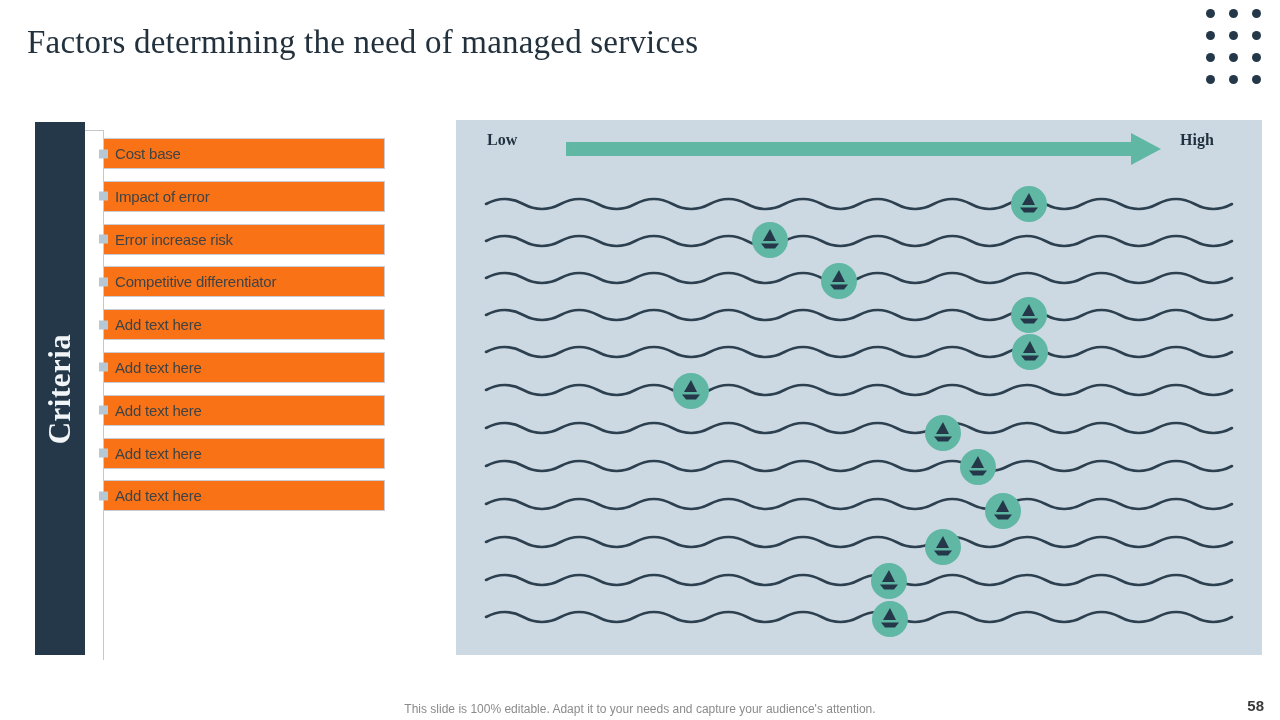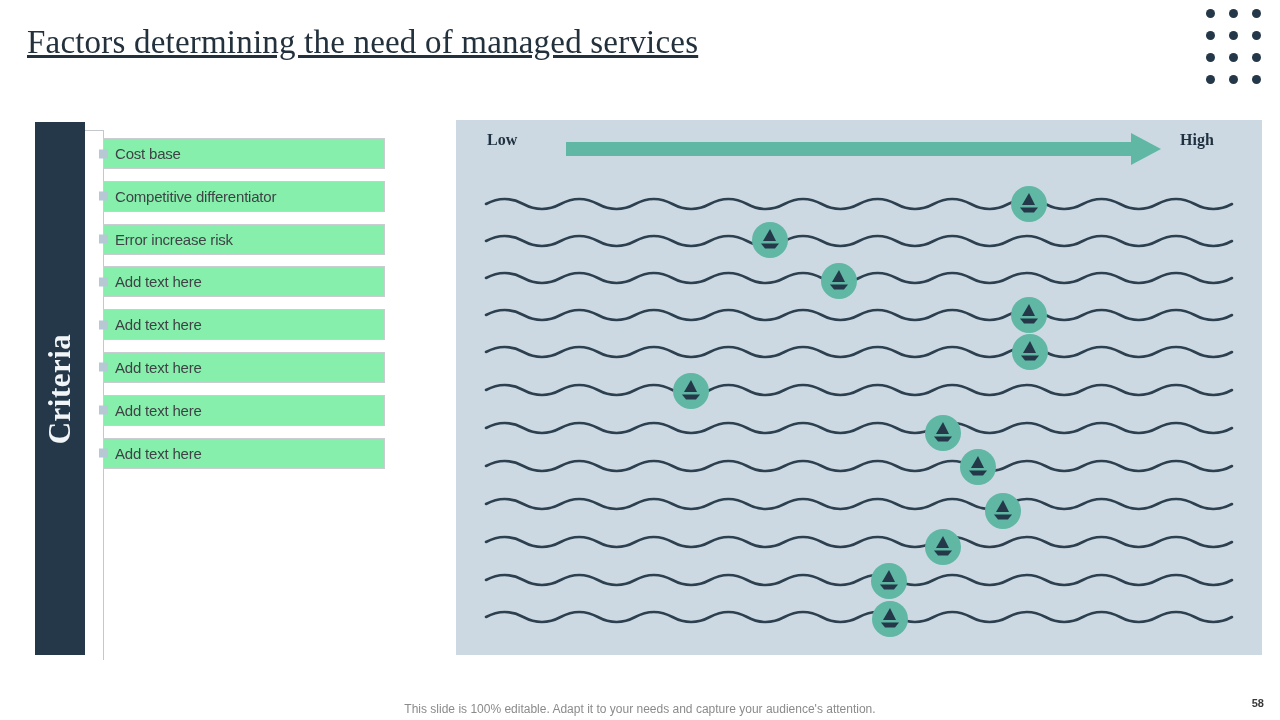--- a/index.html
+++ b/index.html
@@ -13,21 +13,20 @@
 
   
   .slide-title {
     position: absolute;
     left: 27px; top: 24px;
     font-family: "Liberation Serif", serif;
     font-size: 33px;
     font-weight: 500;
     color: #23313d;
     letter-spacing: 0.2px;
-    text-decoration: underline;
   }
 
   
   .dots-grid {
     position: absolute;
     left: 1206px; top: 9px;
     display: grid;
     grid-template-columns: repeat(3, 9px);
     grid-auto-rows: 9px;
     column-gap: 14px;
@@ -71,21 +70,21 @@
   
   .criteria-list {
     position: absolute;
     left: 103px; top: 138px;
     width: 282px;
   }
   .crit-row {
     position: relative;
     width: 282px; height: 31px;
     margin-bottom: 11.8px;
-    background: #86efac;
+    background: #f97316;
     border: 1px solid #c9cdd1;
     display: flex;
     align-items: center;
     padding-left: 11px;
   }
   .bullet {
     position: absolute;
     left: -5px; top: 50%;
     transform: translateY(-50%);
     width: 9px; height: 9px;
@@ -130,21 +129,21 @@
     position: absolute;
     left: 0; top: 702px;
     width: 1280px;
     text-align: center;
     font-size: 12px;
     color: #8b8b8b;
   }
   .page-number {
     position: absolute;
     right: 16px; top: 697px;
-    font-size: 11px;
+    font-size: 15px;
     font-weight: 700;
     color: #3a3a3a;
   }
 </style>
 </head>
 <body>
 
 <h1 class="slide-title">Factors determining the need of managed services</h1>
 
 <div class="dots-grid">
@@ -168,25 +167,29 @@
 <div class="connector-h"></div>
 <div class="connector-v"></div>
 
 <div class="criteria-list">
     <div class="crit-row">
       <span class="bullet"></span>
       <span class="crit-label">Cost base</span>
     </div>
     <div class="crit-row">
       <span class="bullet"></span>
+      <span class="crit-label">Impact of error</span>
+    </div>
+    <div class="crit-row">
+      <span class="bullet"></span>
+      <span class="crit-label">Error increase risk</span>
+    </div>
+    <div class="crit-row">
+      <span class="bullet"></span>
       <span class="crit-label">Competitive differentiator</span>
-    </div>
-    <div class="crit-row">
-      <span class="bullet"></span>
-      <span class="crit-label">Error increase risk</span>
     </div>
     <div class="crit-row">
       <span class="bullet"></span>
       <span class="crit-label">Add text here</span>
     </div>
     <div class="crit-row">
       <span class="bullet"></span>
       <span class="crit-label">Add text here</span>
     </div>
     <div class="crit-row">

